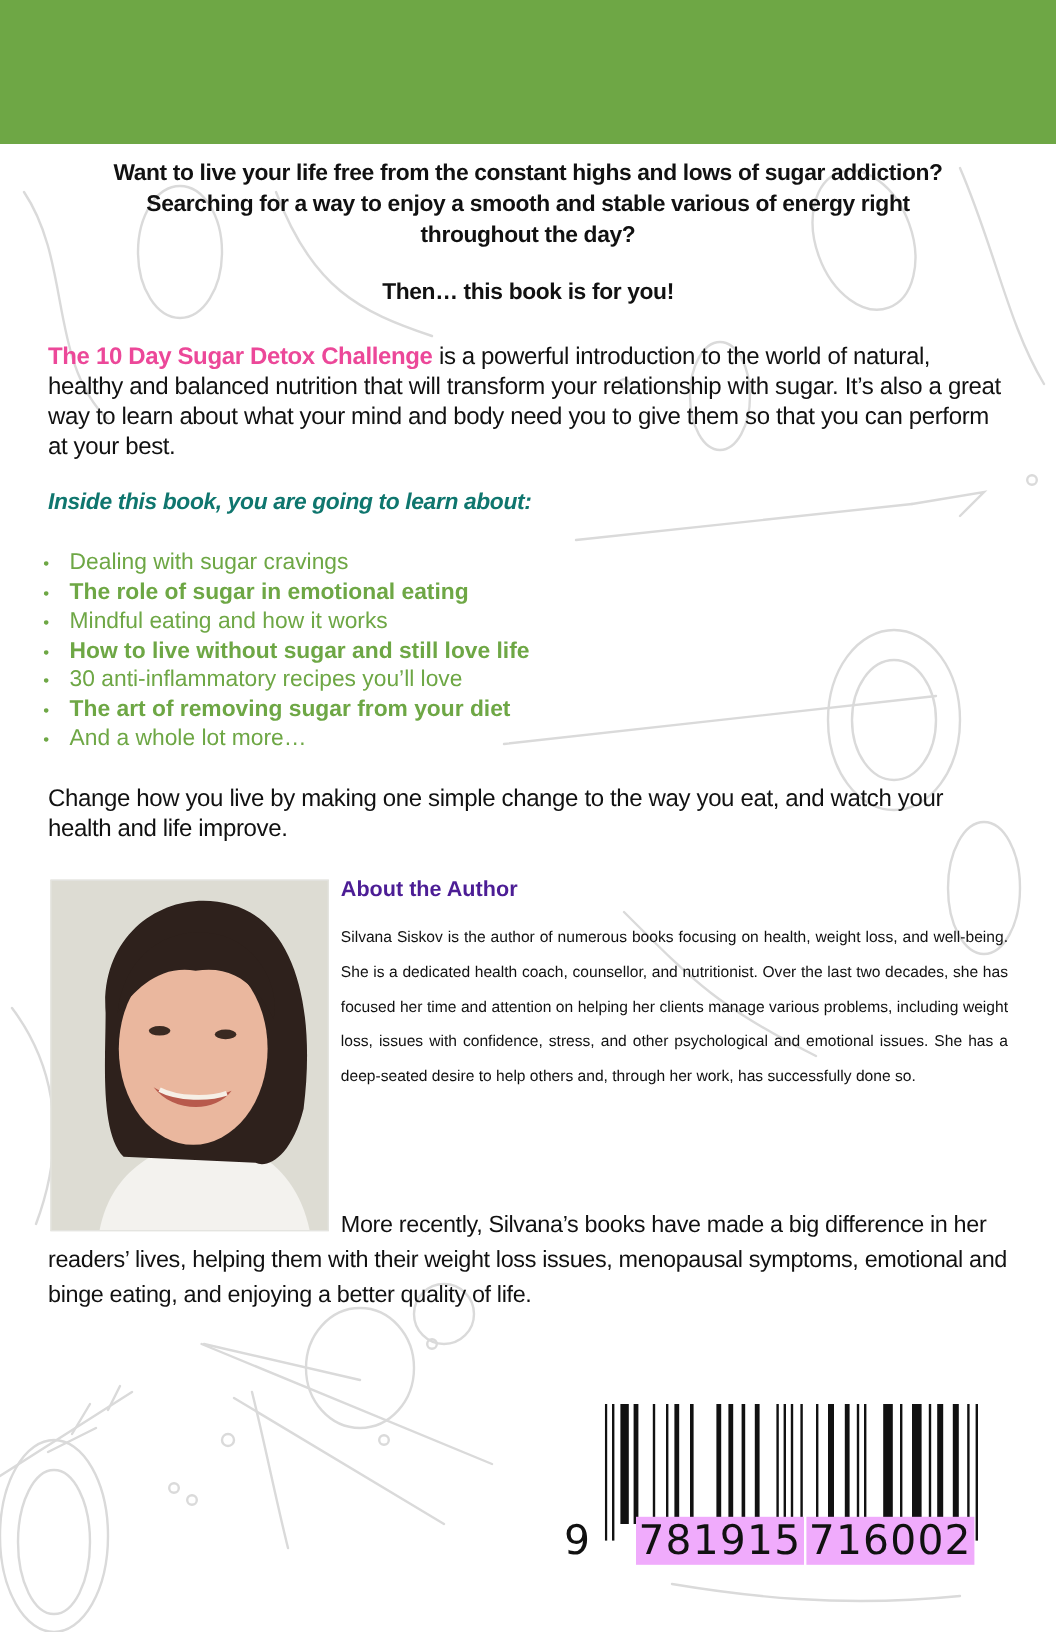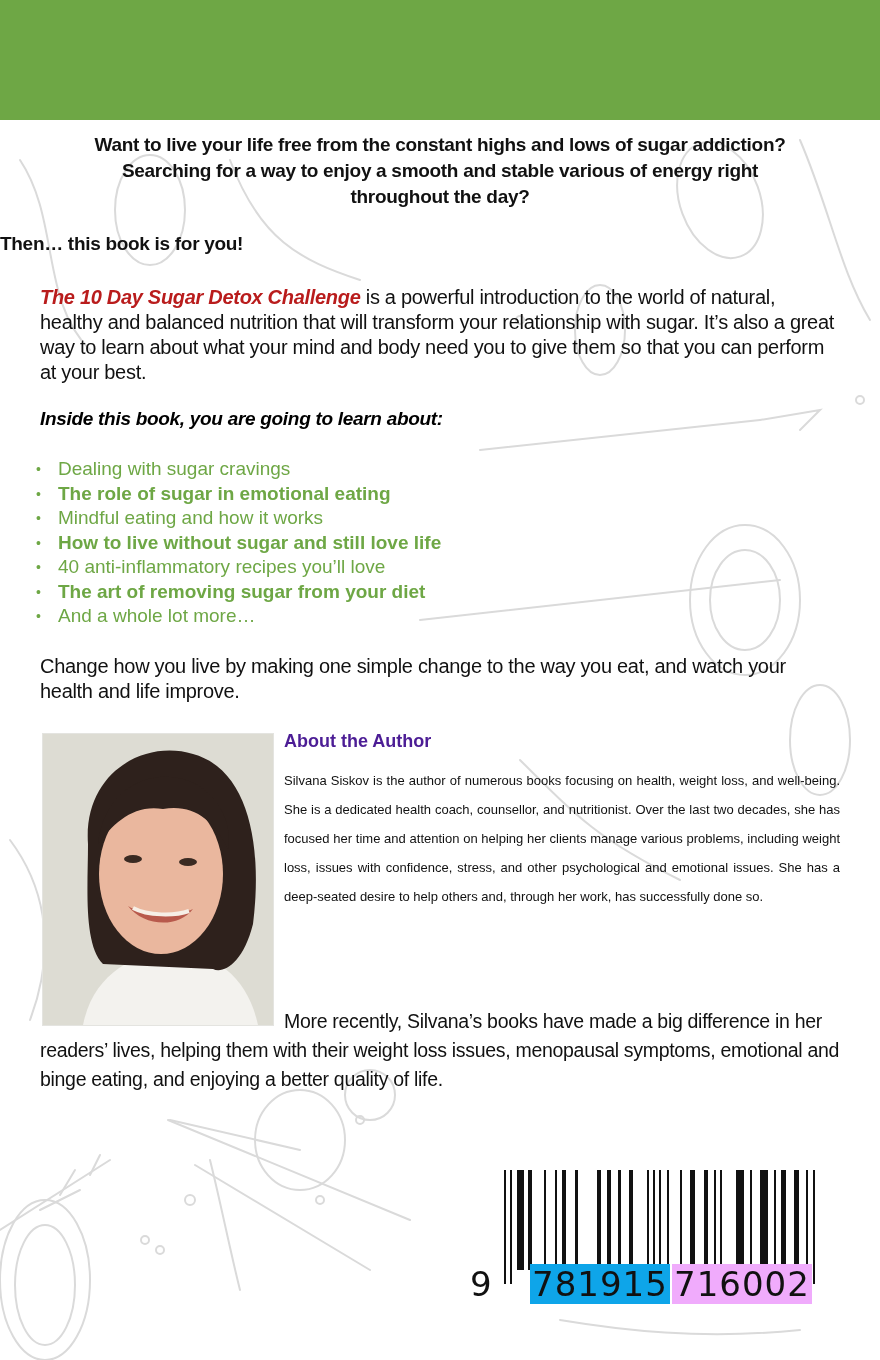--- a/index.html
+++ b/index.html
@@ -1,39 +1,39 @@
 <!DOCTYPE html>
 <html><head>
 <meta charset="utf-8">
 <style>
   html, body { margin: 0; padding: 0; }
   body { width: 880px; height: 1360px; position: relative; overflow: hidden; background: #ffffff; font-family: "Liberation Sans", sans-serif; color: #111; }
   .header-band { position: absolute; left: 0; top: 0; width: 880px; height: 120px; background: #6ea745; }
   .bg-pattern { position: absolute; left: 0; top: 120px; width: 880px; height: 1240px; }
   .intro { position: absolute; top: 132px; left: 0; width: 880px; text-align: center; font-weight: bold; font-size: 19px; line-height: 26px; letter-spacing: -0.3px; }
   .intro p { margin: 0; }
-  .tagline { position: absolute; top: 233px; left: 0; width: 880px; text-align: left; font-weight: bold; font-size: 19px; letter-spacing: -0.3px; }
+  .tagline { position: absolute; top: 233px; left: 0; width: 880px; text-align: center; font-weight: bold; font-size: 19px; letter-spacing: -0.3px; }
   .desc { position: absolute; top: 285px; left: 40px; width: 800px; font-size: 20px; line-height: 25px; letter-spacing: -0.3px; }
-  .desc .book-title { color: #b91c1c; font-style: italic; font-weight: bold; }
-  .learn-heading { position: absolute; top: 408px; left: 40px; font-size: 19px; color: #000000; font-weight: bold; font-style: italic; letter-spacing: -0.3px; }
+  .desc .book-title { color: #ec4899; font-weight: bold; }
+  .learn-heading { position: absolute; top: 408px; left: 40px; font-size: 19px; color: #0f766e; font-weight: bold; font-style: italic; letter-spacing: -0.3px; }
   .bullets { position: absolute; top: 457px; left: 36px; margin: 0; padding: 0; list-style: none; font-size: 19px; line-height: 24.5px; color: #6ea745; }
   .bullets li { display: flex; align-items: center; }
   .bullets .dot { display: inline-block; width: 22px; font-size: 14px; color: #6ea745; }
   .bullets li.bold span.txt { font-weight: bold; }
   .change { position: absolute; top: 654px; left: 40px; width: 800px; font-size: 20px; line-height: 25px; letter-spacing: -0.3px; }
   .photo { position: absolute; left: 42px; top: 733px; width: 230px; height: 291px; background: #dcdcd4; overflow: hidden; border: 1px solid #e4e4e0; }
   .about-heading { position: absolute; top: 731px; left: 284px; font-size: 18px; font-weight: bold; color: #4c1d95; }
   .about-body { position: absolute; top: 766px; left: 284px; width: 556px; font-size: 13px; line-height: 29px; text-align: justify; }
   .more { position: absolute; top: 1007px; left: 40px; width: 800px; font-size: 19.5px; line-height: 29px; letter-spacing: -0.3px; }
   .more .indent { display: inline-block; width: 244px; }
   .barcode-box { position: absolute; left: 460px; top: 1160px; width: 380px; height: 150px; background: #fff; }
   .barcode-bars { position: absolute; left: 44px; top: 10px; height: 114px; }
   .barcode-num { position: absolute; left: 0; top: 104px; width: 360px; font-family: "DejaVu Sans", sans-serif; font-size: 34px; letter-spacing: 1px; color: #111; }
   .barcode-num .lead { position: absolute; left: 10px; }
-  .barcode-num .g1 { position: absolute; left: 70px; background: #0ea5e9; padding: 0 2px; }
+  .barcode-num .g1 { position: absolute; left: 70px; background: #f0abfc; padding: 0 2px; }
   .barcode-num .g2 { position: absolute; left: 212px; background: #f0abfc; padding: 0 2px; }
 </style>
 </head>
 <body>
 
 <div class="header-band"></div>
 
 <svg class="bg-pattern" viewBox="0 0 880 1240" xmlns="http://www.w3.org/2000/svg">
   <g fill="none" stroke="#dadada" stroke-width="2" stroke-linecap="round">
     <path d="M20 40 C60 100 40 180 90 230"></path>
@@ -96,21 +96,21 @@
   <li>
       <span class="dot">•</span>
       <span class="txt">Mindful eating and how it works</span>
     </li>
   <li class="bold">
       <span class="dot">•</span>
       <span class="txt">How to live without sugar and still love life</span>
     </li>
   <li>
       <span class="dot">•</span>
-      <span class="txt">40 anti-inflammatory recipes you’ll love</span>
+      <span class="txt">30 anti-inflammatory recipes you’ll love</span>
     </li>
   <li class="bold">
       <span class="dot">•</span>
       <span class="txt">The art of removing sugar from your diet</span>
     </li>
   <li>
       <span class="dot">•</span>
       <span class="txt">And a whole lot more…</span>
     </li>
 </ul>

